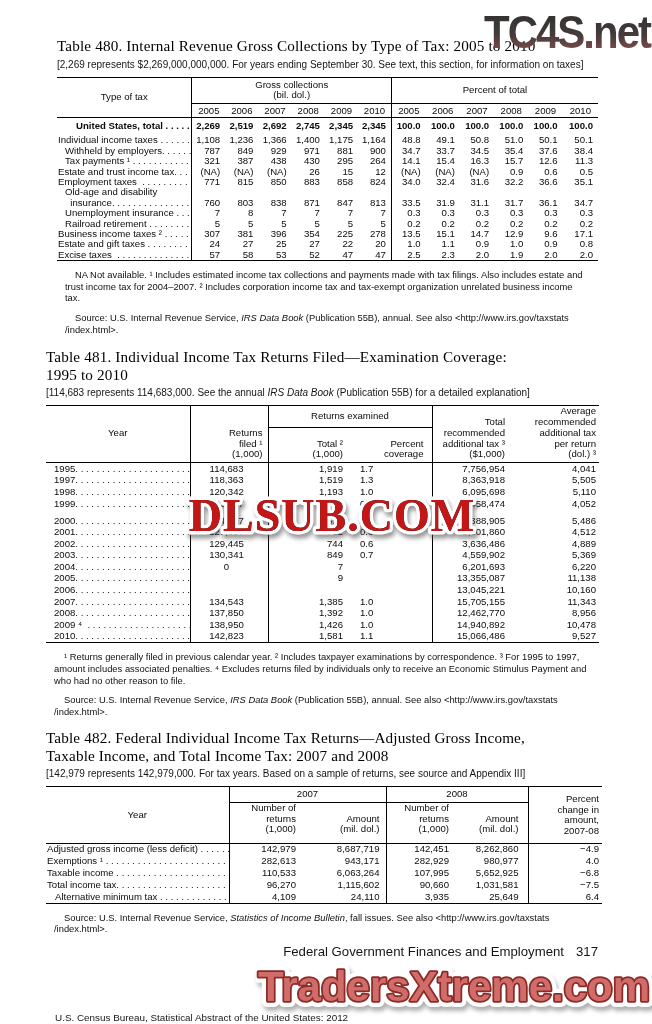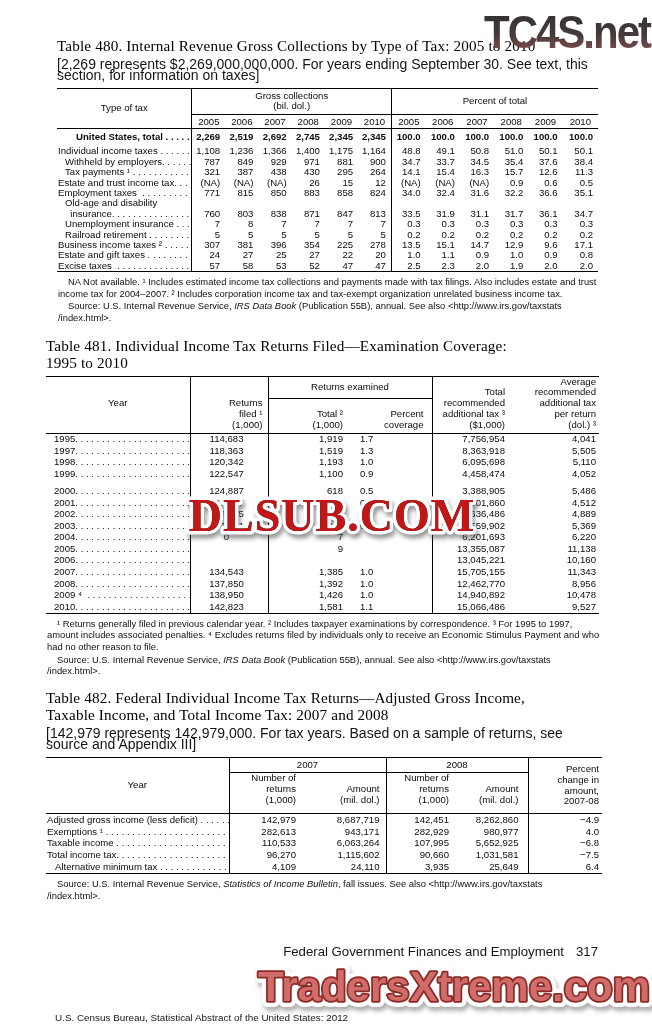--- a/index.html
+++ b/index.html
@@ -9,21 +9,21 @@
     font-family:"Liberation Sans","DejaVu Sans",sans-serif;
     -webkit-font-smoothing:antialiased;
   }
   .page{position:relative;z-index:1}
   
   h2.tbl-title{
     font-family:"Liberation Serif","DejaVu Serif",serif;
     font-size:15.2px;line-height:17.5px;font-weight:normal;margin:0 0 4px 0;
     letter-spacing:.15px;white-space:pre-line;color:#000;
   }
-  .bracket-note{font-size:14px;line-height:11px;margin:0 0 7px 0;color:#151515}
+  .bracket-note{font-size:10px;line-height:11px;margin:0 0 7px 0;color:#151515}
   .bracket-note i{font-style:italic}
   
   .s480{margin:37px 54px 0 57px}
   .s481{margin:13px 50px 0 46px}
   .s482{margin:12px 48px 0 46px}
   
   table{border-collapse:collapse;table-layout:fixed;font-size:9.6px;line-height:10.4px;color:#0b0b0b}
   th{font-weight:normal;padding:0}
   td{padding:0}
   table{border-top:1px solid #000;border-bottom:1px solid #000}
@@ -65,21 +65,21 @@
   #t482 td{padding-top:.7px;padding-bottom:.7px}
   #t482 .ind0{padding-left:1px}
   #t482 .ind1{padding-left:9px}
   #t482 .r07{text-align:right;padding-right:15px}
   #t482 .a07{text-align:right;padding-right:6px}
   #t482 .r08{text-align:right;padding-right:7px}
   #t482 .a08{text-align:right;padding-right:9px}
   #t482 .pct{text-align:right;padding-right:3px}
   
   .fn{font-size:9.4px;line-height:11.6px;margin-top:4px;color:#101010}
-  .fn p{margin:1px;text-indent:10px}
+  .fn p{margin:8px;text-indent:10px}
   .fn i{font-style:italic}
   .fn .wrapnl{white-space:pre-line}
   
   .footer-line{position:absolute;left:0;right:54px;top:944px;text-align:right;font-size:13.2px;color:#161616;z-index:2}
   .footer-line .pgnum{margin-left:12px}
   .footer-attr{position:absolute;left:55px;top:1012px;font-size:9.9px;color:#161616;z-index:2}
   
   .wm{position:absolute;z-index:6;pointer-events:none}
   #wm-tc4s{left:436px;top:2px}
   #wm-dlsub{left:164px;top:480px;filter:drop-shadow(2px 4px 2px rgba(70,70,70,.55))}
@@ -318,20 +318,21 @@
     <div class="fn">
       <p>NA Not available. ¹ Includes estimated income tax collections and payments made with tax filings. Also includes estate and trust income tax for 2004–2007. ² Includes corporation income tax and tax-exempt organization unrelated business income tax.</p>
       <p><span>Source: U.S. Internal Revenue Service, </span><i>IRS Data Book</i><span class="wrapnl"> (Publication 55B), annual. See also &lt;http://www.irs.gov/taxstats
 /index.html&gt;.</span></p>
     </div>
   </section>
 
   <section class="s481">
     <h2 class="tbl-title">Table 481. Individual Income Tax Returns Filed—Examination Coverage:
 1995 to 2010</h2>
+    <p class="bracket-note"><span>[114,683 represents 114,683,000. See the annual </span><i>IRS Data Book</i><span> (Publication 55B) for a detailed explanation]</span></p>
     <table id="t481">
       <colgroup>
         <col style="width:144px">
           <col style="width:78px">
           <col style="width:92px">
           <col style="width:72px">
           <col style="width:88px">
           <col style="width:79px">
       </colgroup>
       <thead>

